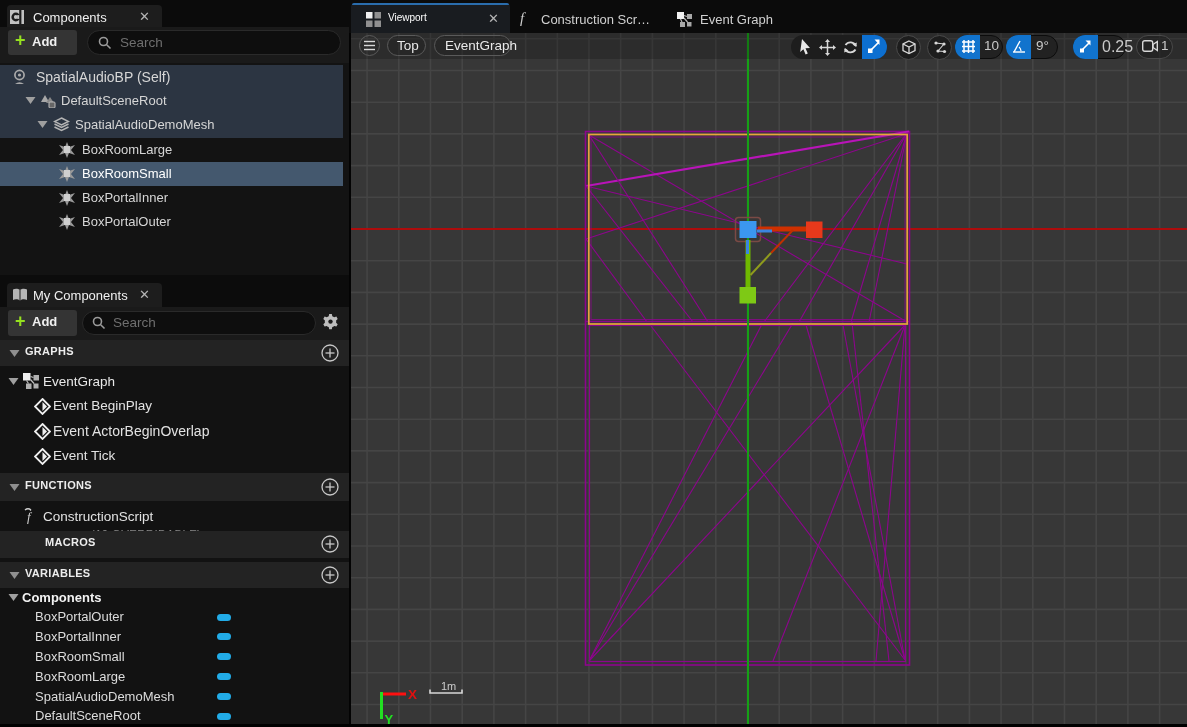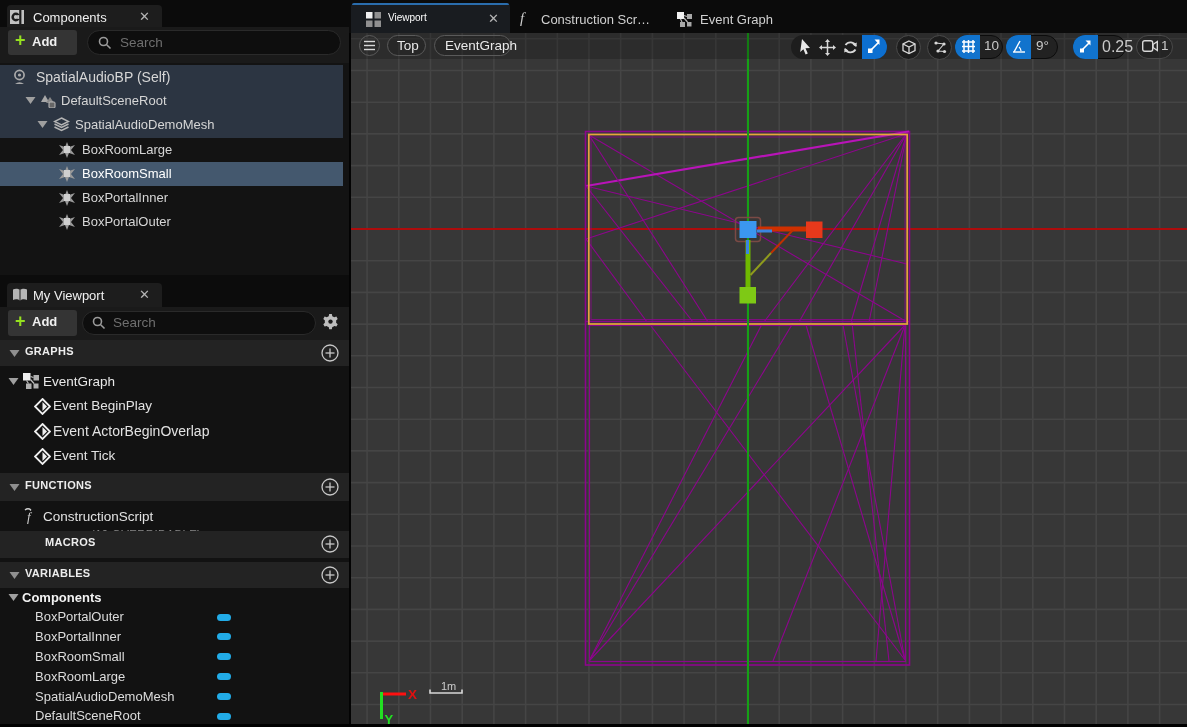--- a/index.html
+++ b/index.html
@@ -77,21 +77,21 @@
       <rect x="5" y="4" width="6" height="7" fill="#cfcfcf"></rect>
     </svg>
     <div class="txt" style="left:82px;top:214px;font-size:13px;color:#d6d6d6;font-weight:normal;">BoxPortalOuter</div>
     <div class="abs" style="left:0;top:275px;width:349px;height:4px;background:#060606;"></div>
     <div class="abs" style="left:0;top:275px;width:349px;height:32px;background:#0c0c0c;"></div>
     <div class="abs" style="left:7px;top:283px;width:155px;height:24px;background:#1d1d1d;border-radius:4px 4px 0 0;"></div>
     <svg class="abs" style="left:12px;top:288px" width="16" height="14" viewBox="0 0 16 14">
       <path d="M8 2 C6 0.5 3 0.5 1 1.5 L1 12 C3 11 6 11 8 12.5 C10 11 13 11 15 12 L15 1.5 C13 0.5 10 0.5 8 2 Z" fill="#b5b5b5"></path>
       <line x1="8" y1="2" x2="8" y2="12.5" stroke="#1d1d1d" stroke-width="1"></line>
     </svg>
-    <div class="txt" style="left:33px;top:288px;font-size:13px;color:#f0f0f0;">My Viewport</div>
+    <div class="txt" style="left:33px;top:288px;font-size:13px;color:#f0f0f0;">My Components</div>
     <div class="txt" style="left:139px;top:287px;font-size:13px;color:#b5b5b5;">✕</div>
     <div class="abs" style="left:0;top:307px;width:349px;height:33px;background:#1a1a1a;"></div>
     <div class="abs" style="left:8px;top:310px;width:69px;height:26px;background:#343434;border-radius:3px;"></div>
     <div class="txt" style="left:15px;top:311px;font-size:18px;color:#95e11f;font-weight:bold;">+</div>
     <div class="txt" style="left:32px;top:314px;font-size:13px;color:#f0f0f0;font-weight:bold;">Add</div>
     <div class="abs" style="left:82px;top:311px;width:234px;height:24px;background:#0e0e0e;border:1px solid #2a2a2a;border-radius:12px;box-sizing:border-box;"></div>
     <svg class="abs" style="left:92px;top:316px" width="14" height="14" viewBox="0 0 14 14">
       <circle cx="5.5" cy="5.5" r="4" fill="none" stroke="#9a9a9a" stroke-width="1.6"></circle>
       <line x1="8.7" y1="8.7" x2="12.5" y2="12.5" stroke="#9a9a9a" stroke-width="1.6"></line>
     </svg>

